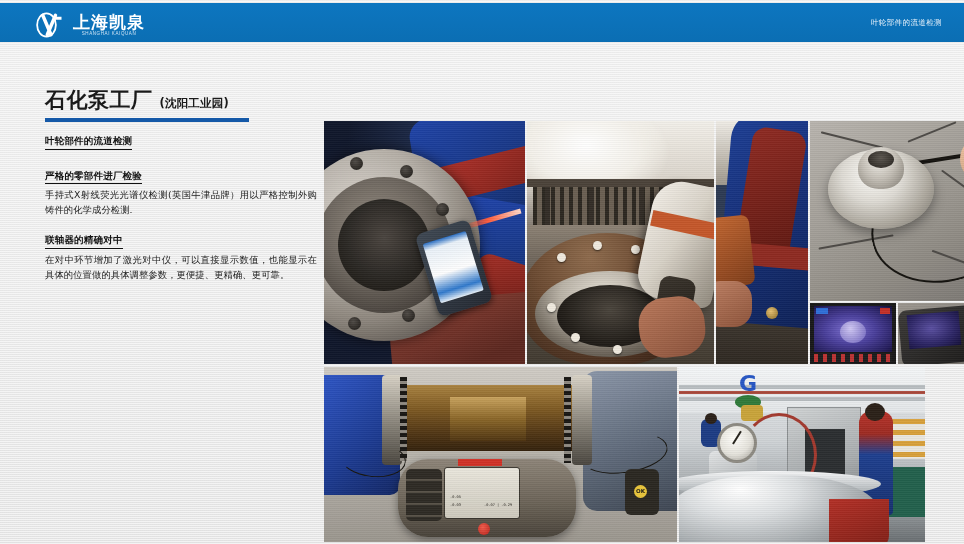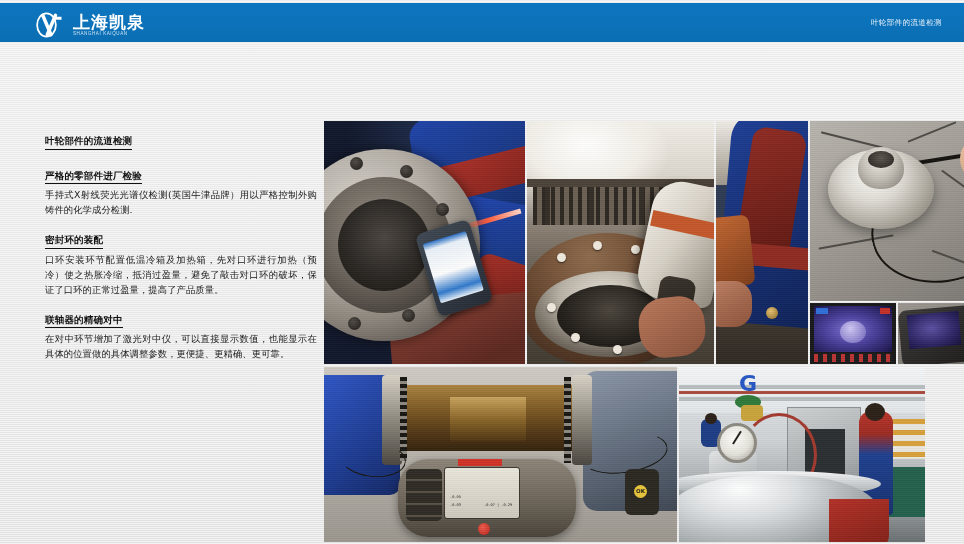--- a/index.html
+++ b/index.html
@@ -17,21 +17,21 @@
       repeating-linear-gradient(0deg, rgba(255,255,255,.55) 0px, rgba(255,255,255,.55) 1px, rgba(0,0,0,.012) 1px, rgba(0,0,0,.012) 2px),
       linear-gradient(180deg,#eeeeee 0%,#e9e9e9 55%,#e4e4e4 100%);
   }
   .header-bar{
     position:absolute;left:0;top:3px;width:964px;height:39px;
     background:#0c72ba;
     background:linear-gradient(180deg,#0d76c0 0%,#0b6eb3 100%);
   }
   .logo-wrap{
     position:absolute;left:36px;top:8px;height:28px;
-    display:flex;align-items:center;gap:7px;
+    display:flex;align-items:center;gap:7px;text-align:center;
   }
   .logo-mark{width:30px;height:26px;display:block;}
   .logo-cn{
     color:#ffffff;font-size:17px;font-weight:700;letter-spacing:1px;
     line-height:17px;font-family:"DejaVu Sans","Liberation Sans",sans-serif;
   }
   .logo-en{
     color:#cfe4f5;font-size:4.5px;letter-spacing:.6px;line-height:6px;
     font-family:"Liberation Sans",sans-serif;
   }
@@ -275,32 +275,35 @@
       <div class="logo-text">
         <span class="logo-cn">上海凯泉</span>
         <span class="logo-en">SHANGHAI KAIQUAN</span>
       </div>
     </div>
     <div class="header-tagline">叶轮部件的流道检测</div>
   </div>
 
   <div class="content">
 
+    <div class="title-block">
+      <div class="title-row">
+        <span class="title-main">石化泵工厂</span>
+        <span class="title-sub">(沈阳工业园)</span>
+      </div>
+      <div class="title-rule"></div>
+    </div>
 
     <div class="sections">
       <div class="sec">
         <div class="sec-head">叶轮部件的流道检测</div>
       </div>
       <div class="sec">
         <div class="sec-head">严格的零部件进厂检验</div>
         <div class="sec-body">手持式X射线荧光光谱仪检测(英国牛津品牌）用以严格控制外购铸件的化学成分检测.</div>
-      </div>
-      <div class="sec">
-        <div class="sec-head">密封环的装配</div>
-        <div class="sec-body">口环安装环节配置低温冷箱及加热箱，先对口环进行加热（预冷）使之热胀冷缩，抵消过盈量，避免了敲击对口环的破坏，保证了口环的正常过盈量，提高了产品质量。</div>
       </div>
       <div class="sec">
         <div class="sec-head">联轴器的精确对中</div>
         <div class="sec-body">在对中环节增加了激光对中仪，可以直接显示数值，也能显示在具体的位置做的具体调整参数，更便捷、更精确、更可靠。</div>
       </div>
     </div>
 
     <div class="mosaic">
 
       <div class="ph p1">

